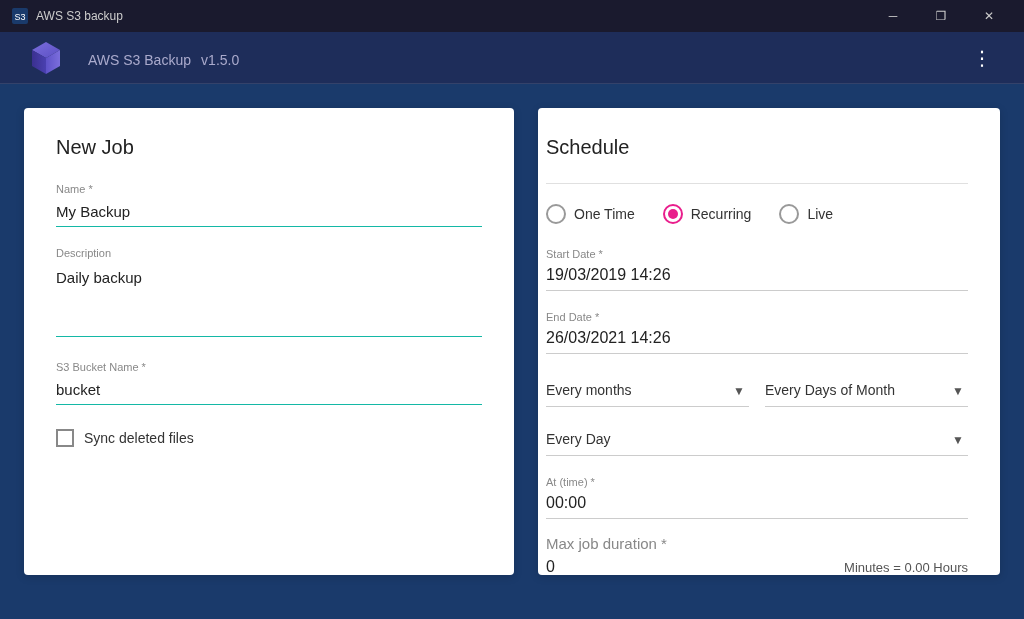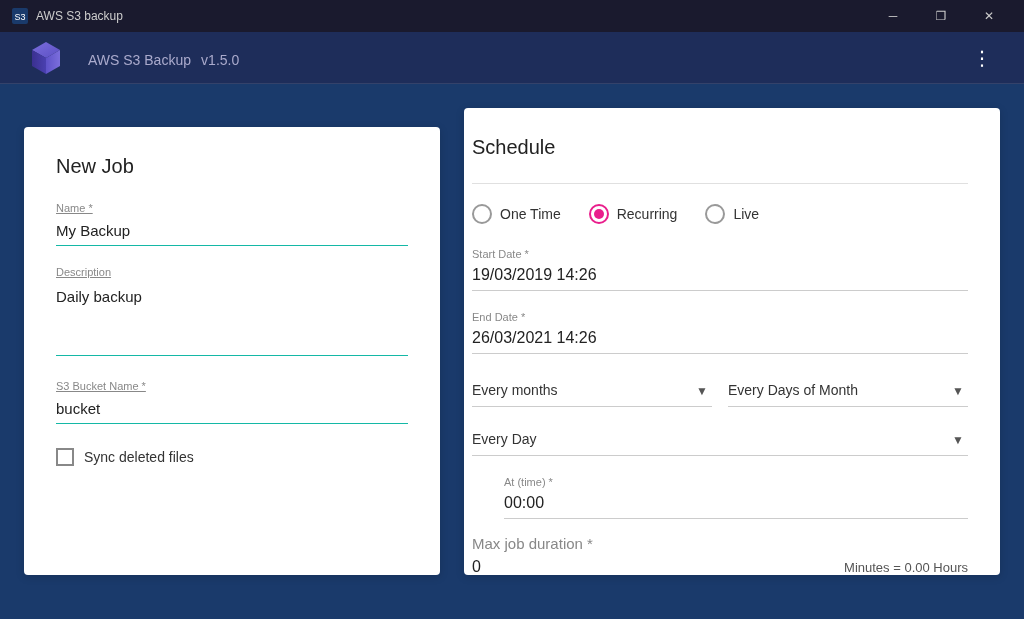--- a/index.html
+++ b/index.html
@@ -99,23 +99,22 @@
     }
 
     
     .card {
       background: white;
       border-radius: 4px;
       padding: 28px 32px;
       box-shadow: 0 2px 8px rgba(0,0,0,0.15);
     }
     .card-left {
-      width: 416px;
+      width: 490px;
       flex-shrink: 0;
-      margin-top: 19px;
     }
     .card-right {
       flex: 1;
       overflow-y: auto;
       padding-left: 8px;
     }
     .card-right::-webkit-scrollbar { width: 6px; }
     .card-right::-webkit-scrollbar-thumb { background: #ccc; border-radius: 3px; }
 
     .card-title {
@@ -127,21 +126,20 @@
 
     
     .form-field {
       margin-bottom: 20px;
     }
     .field-label {
       font-size: 11px;
       color: #888;
       margin-bottom: 4px;
       display: block;
-      text-decoration: underline;
     }
     .field-input {
       width: 100%;
       border: none;
       border-bottom: 1px solid #14b8a6;
       outline: none;
       font-size: 15px;
       color: #222;
       padding: 4px 0 6px 0;
       background: transparent;
@@ -276,21 +274,20 @@
       position: relative;
       margin-bottom: 20px;
     }
     .dropdown-full .dropdown-select {
       width: 100%;
     }
 
     
     .time-field {
       margin-bottom: 16px;
-      margin-left: 32px;
     }
     .time-label {
       font-size: 11px;
       color: #888;
       margin-bottom: 2px;
       display: block;
     }
     .time-value {
       font-size: 16px;
       color: #222;

